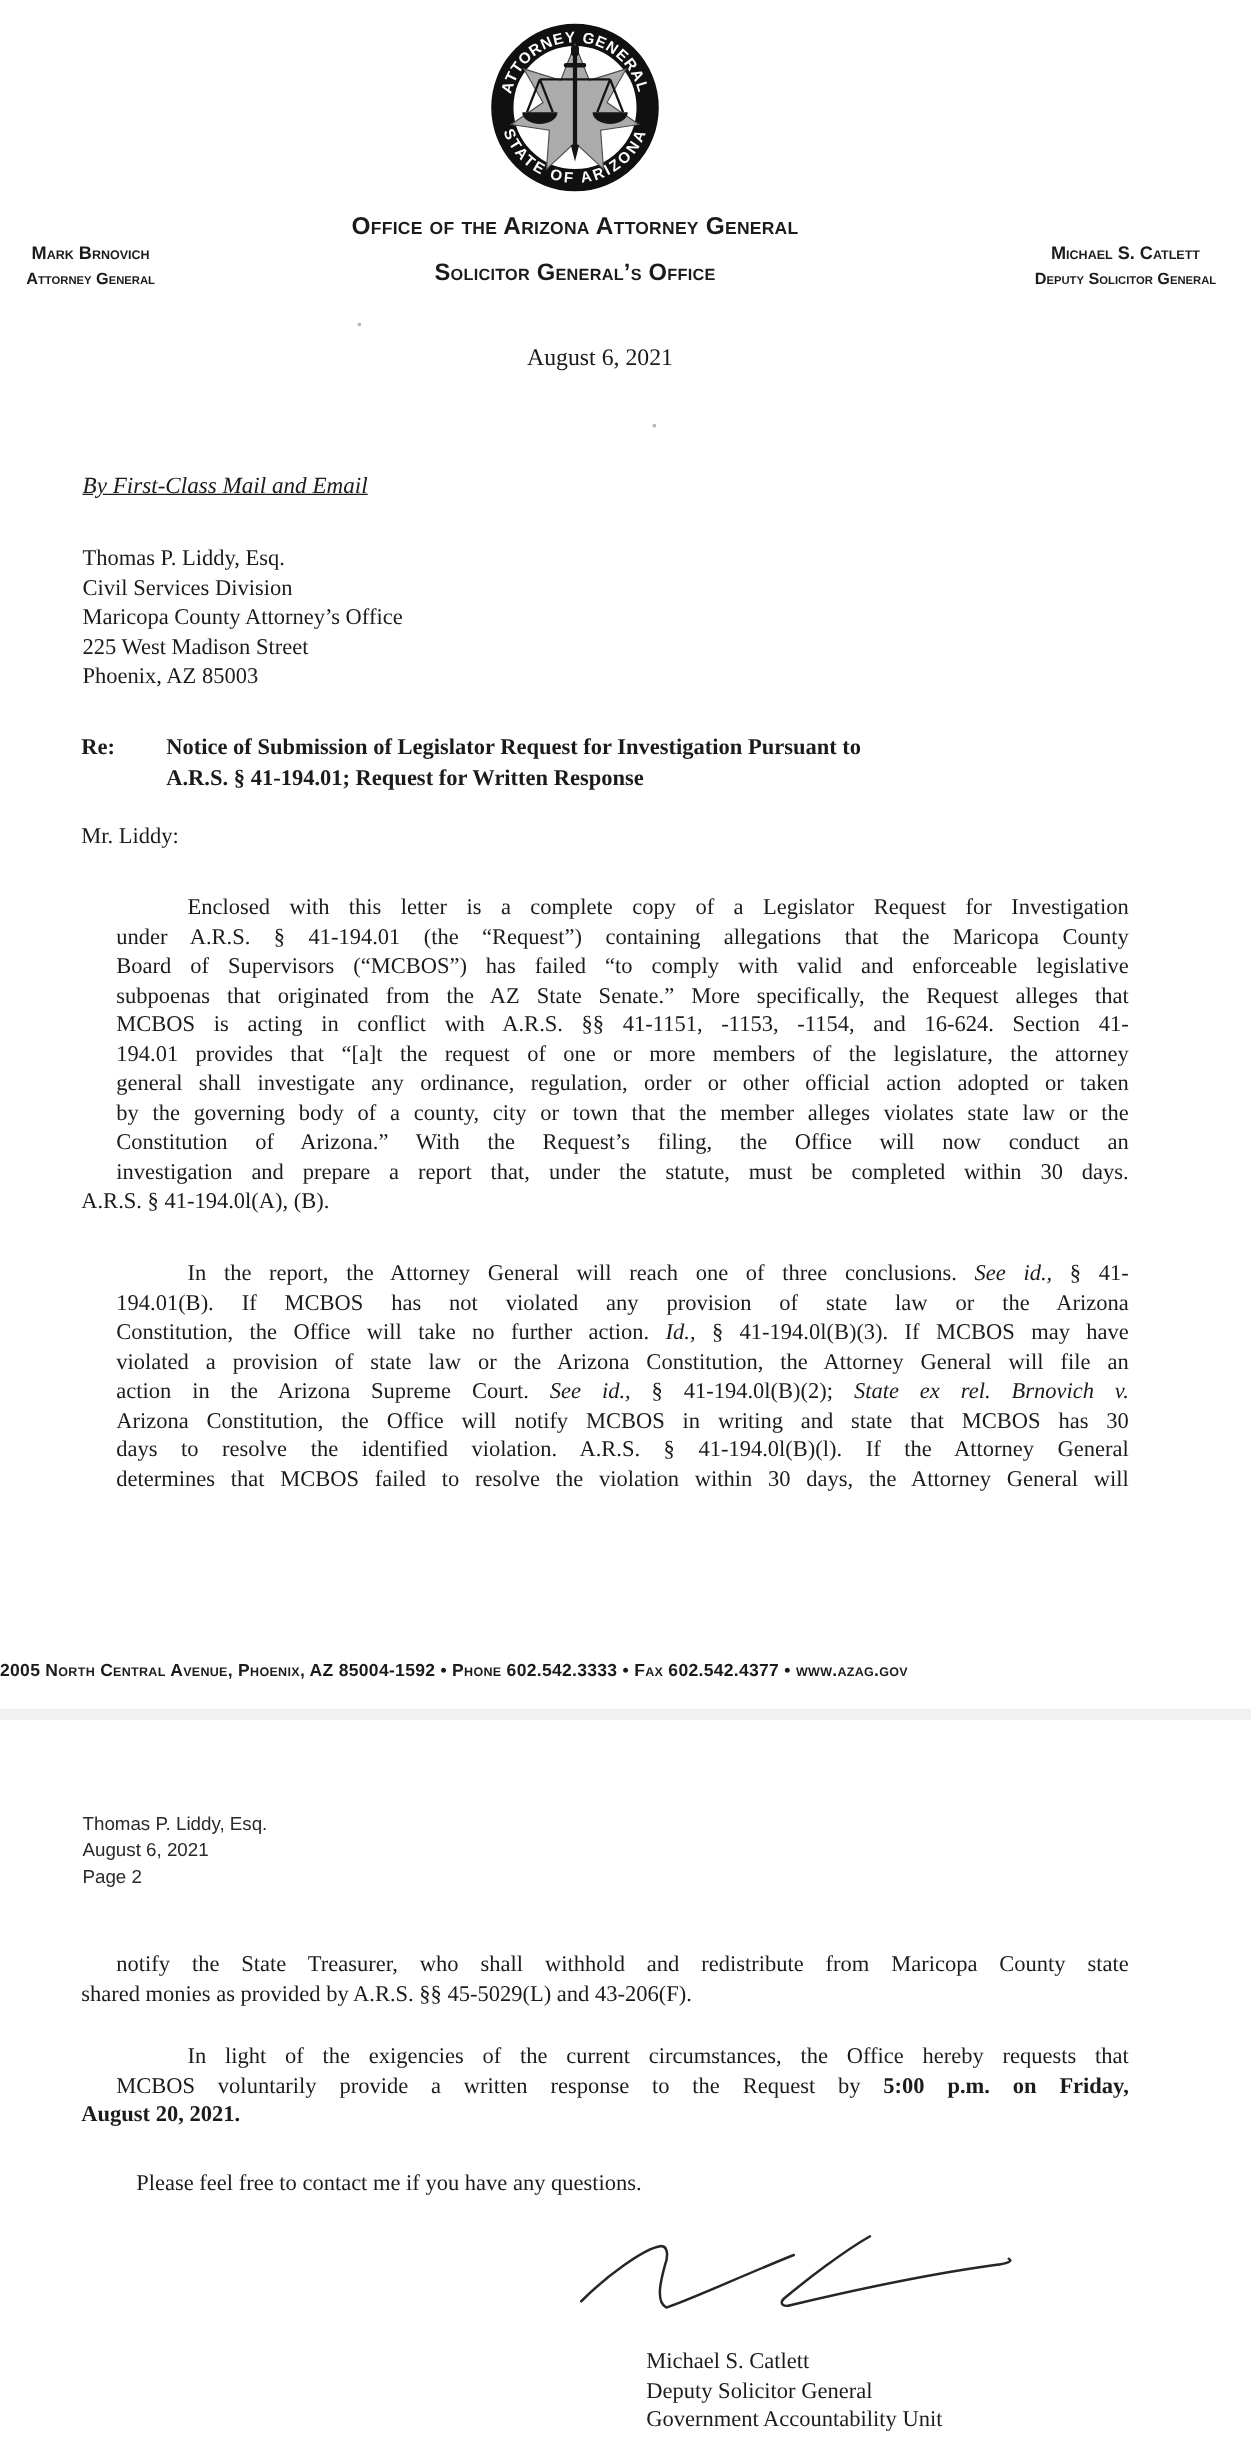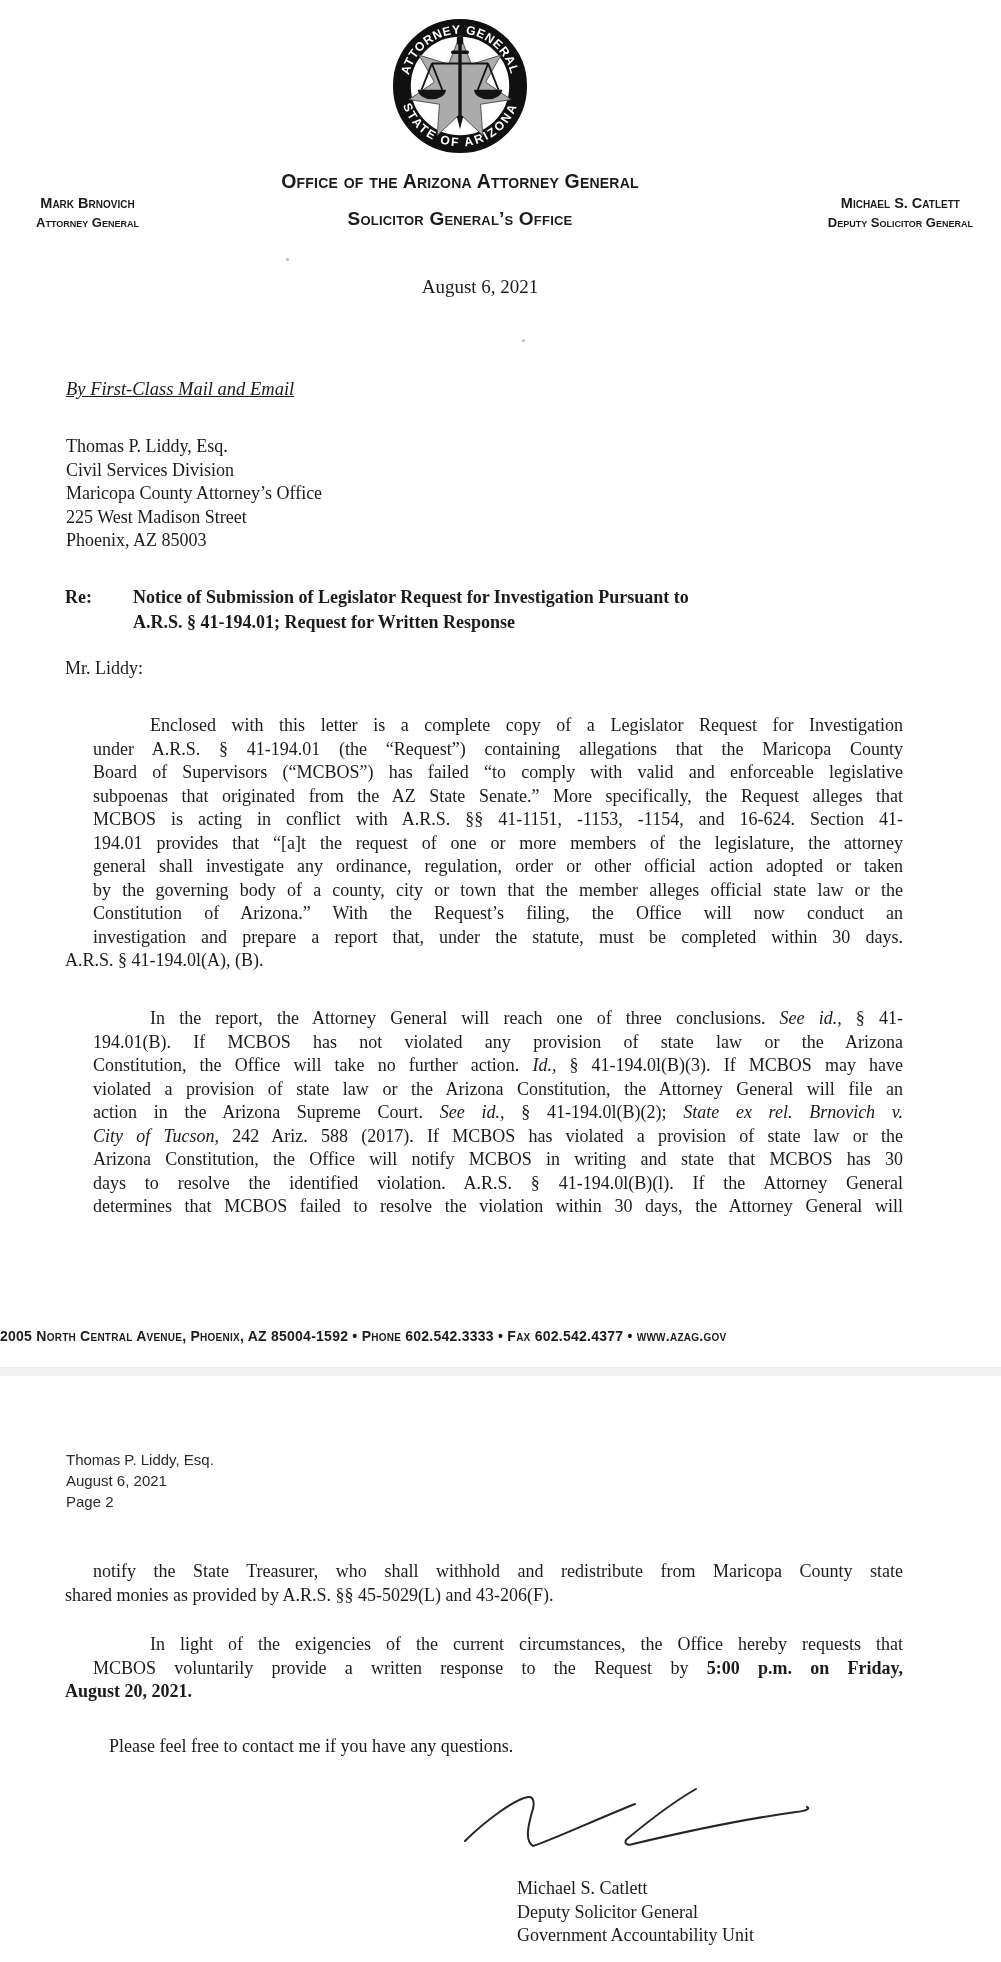--- a/index.html
+++ b/index.html
@@ -62,21 +62,21 @@
       <textPath href="#sealTop" startOffset="50%" text-anchor="middle" dominant-baseline="central">ATTORNEY GENERAL</textPath>
     </text>
     <text font-family="Liberation Sans, sans-serif" font-size="13" font-weight="bold" fill="#ffffff" letter-spacing="1.6">
       <textPath href="#sealBot" startOffset="50%" text-anchor="middle" dominant-baseline="central">STATE OF ARIZONA</textPath>
     </text>
   </svg>
 
   <div class="abs sans sc org1">Office of the Arizona Attorney General</div>
   <div class="abs sans sc org2">Solicitor General’s Office</div>
 
-  <div class="abs sans sc officer" style="left:36px;top:193px;">
+  <div class="abs sans sc officer" style="left:21px;top:193px;">
     <div class="nm">Mark Brnovich</div>
     <div class="tt">Attorney General</div>
   </div>
   <div class="abs sans sc officer" style="right:28px;top:193px;">
     <div class="nm">Michael S. Catlett</div>
     <div class="tt">Deputy Solicitor General</div>
   </div>
 
   <div class="abs dateline">August 6, 2021</div>
 
@@ -104,33 +104,32 @@
   <div class="abs salut">Mr. Liddy:</div>
 
   <div class="abs para" style="left:65px;top:714px;">
       <div class="tl j ind"><span>Enclosed with this letter is a complete copy of a Legislator Request for Investigation</span></div>
       <div class="tl j"><span>under A.R.S. § 41-194.01 (the “Request”) containing allegations that the Maricopa County</span></div>
       <div class="tl j"><span>Board of Supervisors (“MCBOS”) has failed “to comply with valid and enforceable legislative</span></div>
       <div class="tl j"><span>subpoenas that originated from the AZ State Senate.” More specifically, the Request alleges that</span></div>
       <div class="tl j"><span>MCBOS is acting in conflict with A.R.S. §§ 41-1151, -1153, -1154, and 16-624. Section 41-</span></div>
       <div class="tl j"><span>194.01 provides that “[a]t the request of one or more members of the legislature, the attorney</span></div>
       <div class="tl j"><span>general shall investigate any ordinance, regulation, order or other official action adopted or taken</span></div>
-      <div class="tl j"><span>by the governing body of a county, city or town that the member alleges official state law or the</span></div>
+      <div class="tl j"><span>by the governing body of a county, city or town that the member alleges violates state law or the</span></div>
       <div class="tl j"><span>Constitution of Arizona.” With the Request’s filing, the Office will now conduct an</span></div>
       <div class="tl j"><span>investigation and prepare a report that, under the statute, must be completed within 30 days.</span></div>
       <div class="tl"><span>A.R.S. § 41-194.0l(A), (B).</span></div>
     </div>
 
   <div class="abs para" style="left:65px;top:1007px;">
       <div class="tl j ind"><span>In the report, the Attorney General will reach one of three conclusions. </span><span class="it">See id.,</span><span> § 41-</span></div>
       <div class="tl j"><span>194.01(B). If MCBOS has not violated any provision of state law or the Arizona</span></div>
       <div class="tl j"><span>Constitution, the Office will take no further action. </span><span class="it">Id.,</span><span> § 41-194.0l(B)(3). If MCBOS may have</span></div>
       <div class="tl j"><span>violated a provision of state law or the Arizona Constitution, the Attorney General will file an</span></div>
       <div class="tl j"><span>action in the Arizona Supreme Court. </span><span class="it">See id.,</span><span> § 41-194.0l(B)(2); </span><span class="it">State ex rel. Brnovich v.</span></div>
-      <div class="tl j"><span class="it">City of Tucson,</span><span> 242 Ariz. 588 (2017). If MCBOS has violated a provision of state law or the</span></div>
       <div class="tl j"><span>Arizona Constitution, the Office will notify MCBOS in writing and state that MCBOS has 30</span></div>
       <div class="tl j"><span>days to resolve the identified violation. A.R.S. § 41-194.0l(B)(l). If the Attorney General</span></div>
       <div class="tl j"><span>determines that MCBOS failed to resolve the violation within 30 days, the Attorney General will</span></div>
     </div>
 
   <div class="abs sans sc footerline">2005 North Central Avenue, Phoenix, AZ 85004-1592  •  Phone 602.542.3333  •  Fax 602.542.4377  •  www.azag.gov</div>
 
   <div class="abs divband"></div>
 
   <div class="abs sans p2head">

